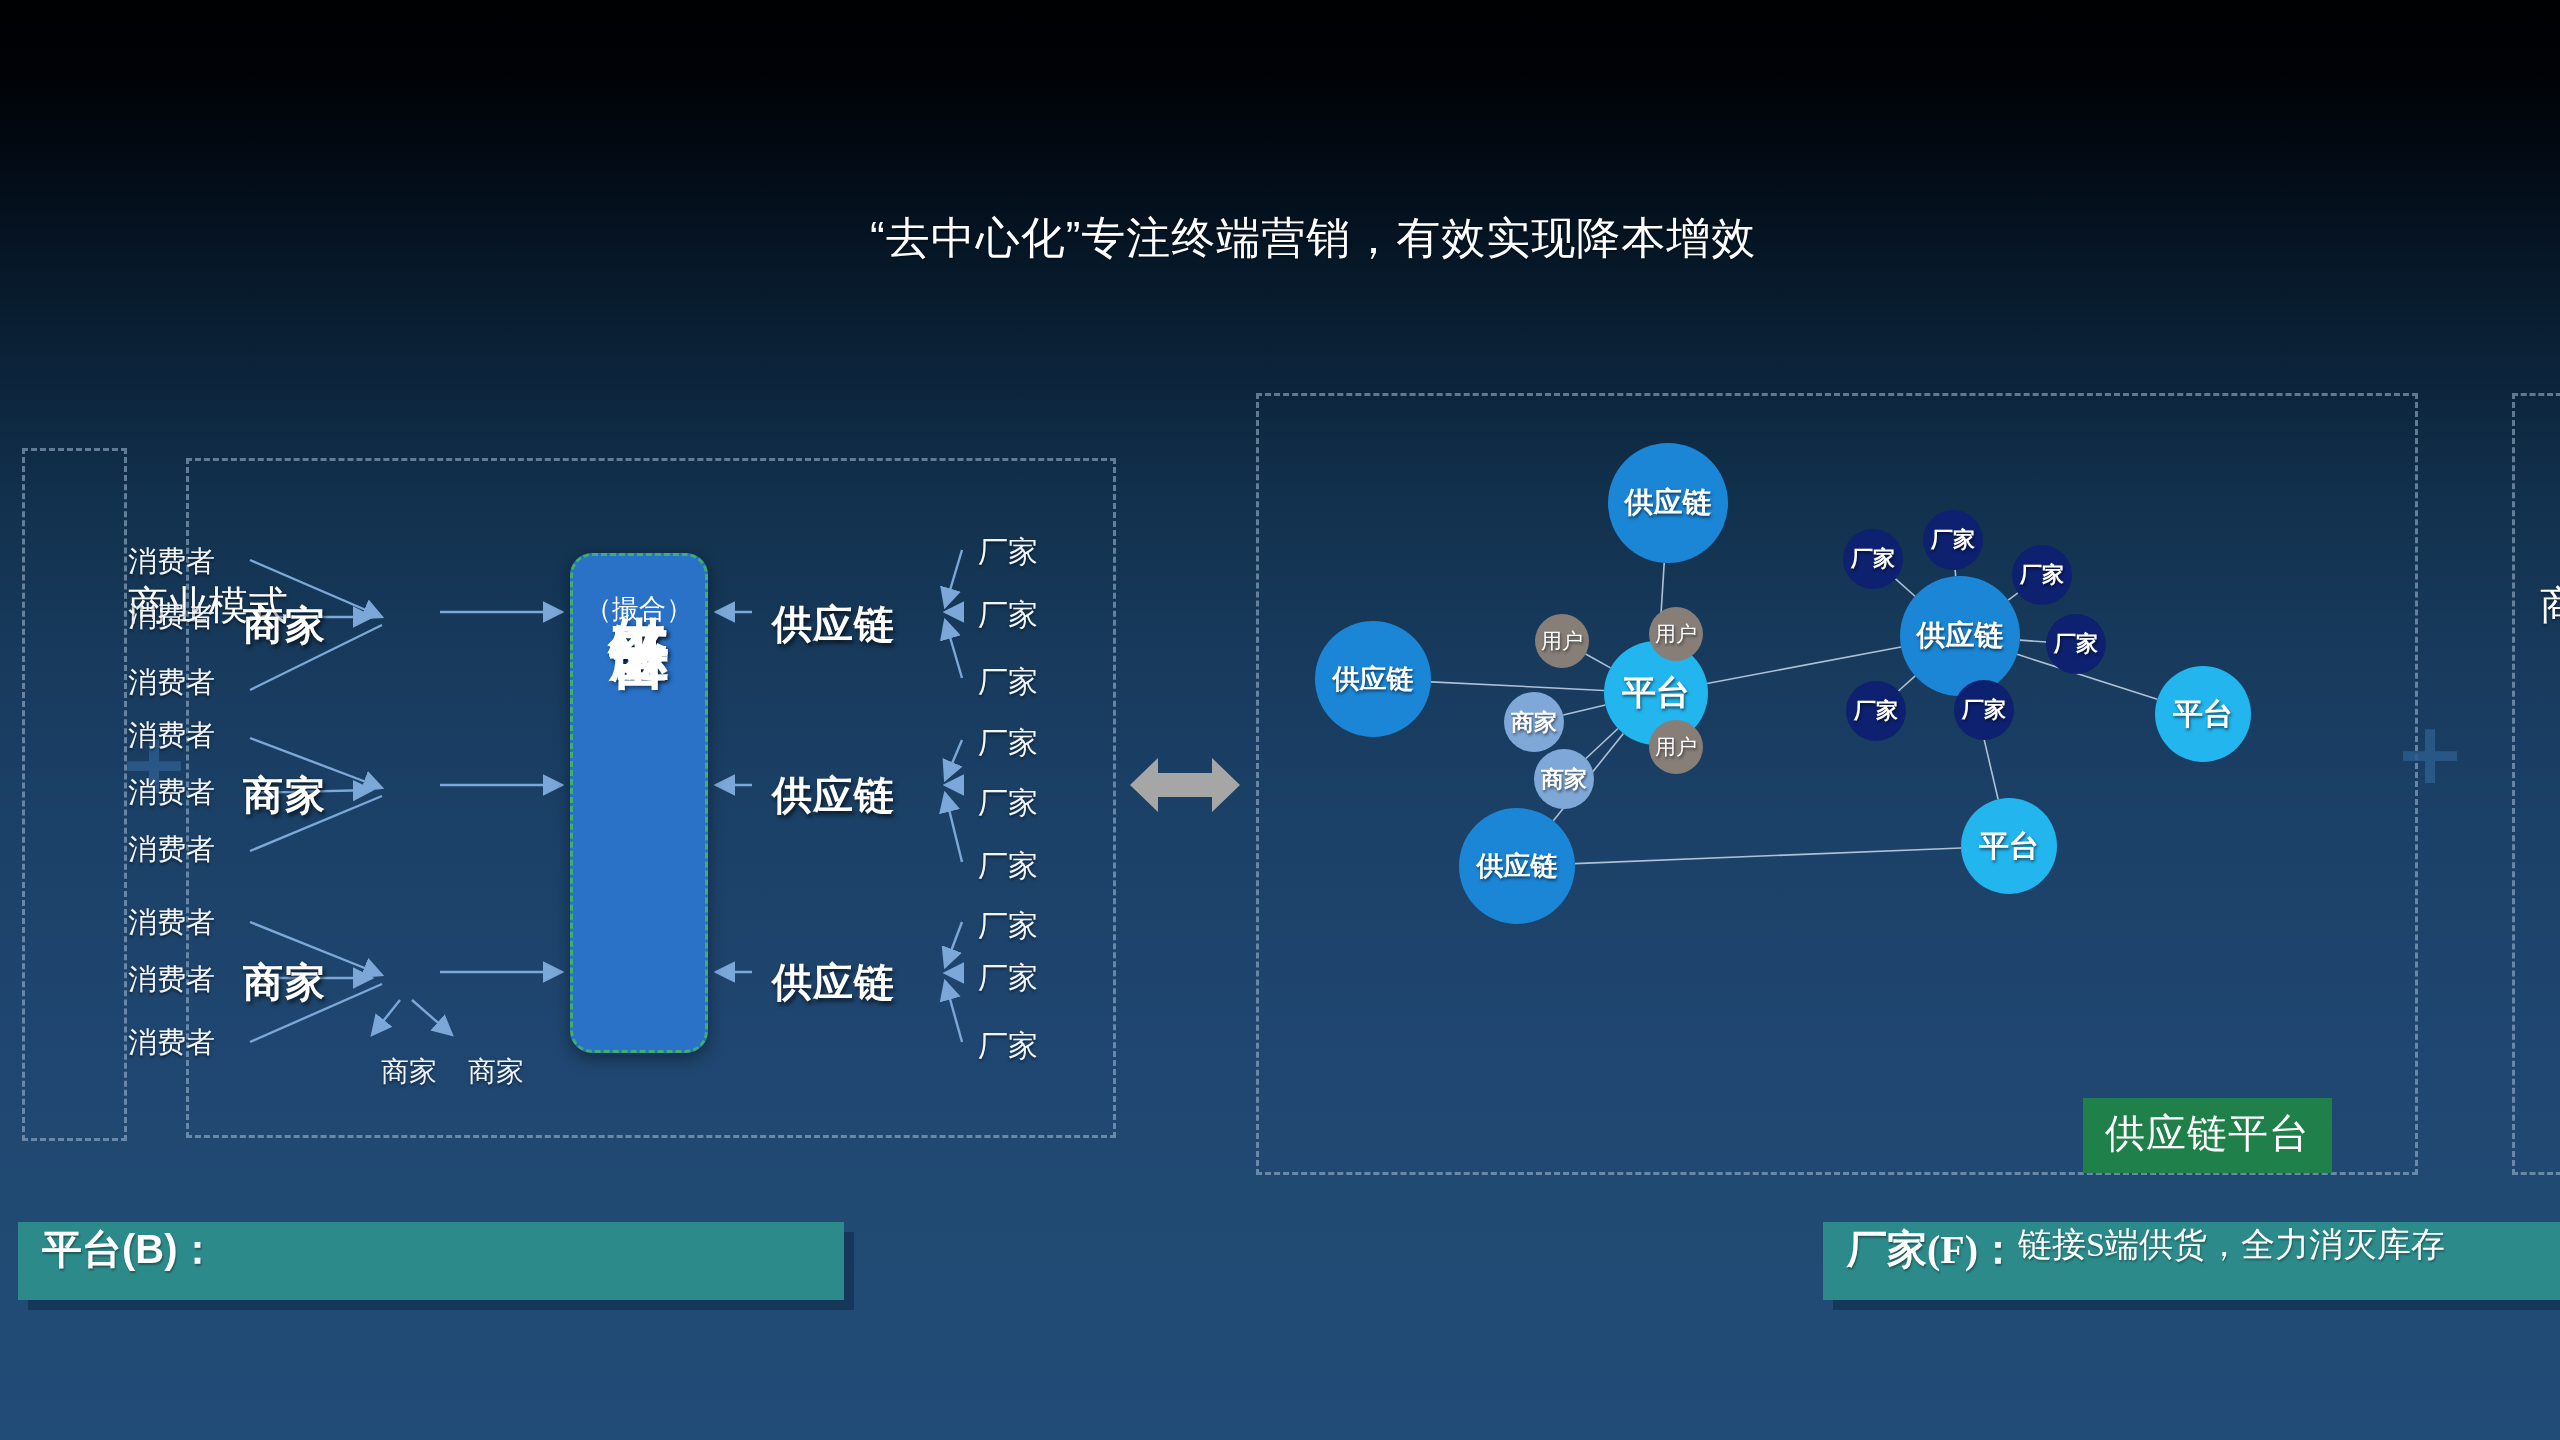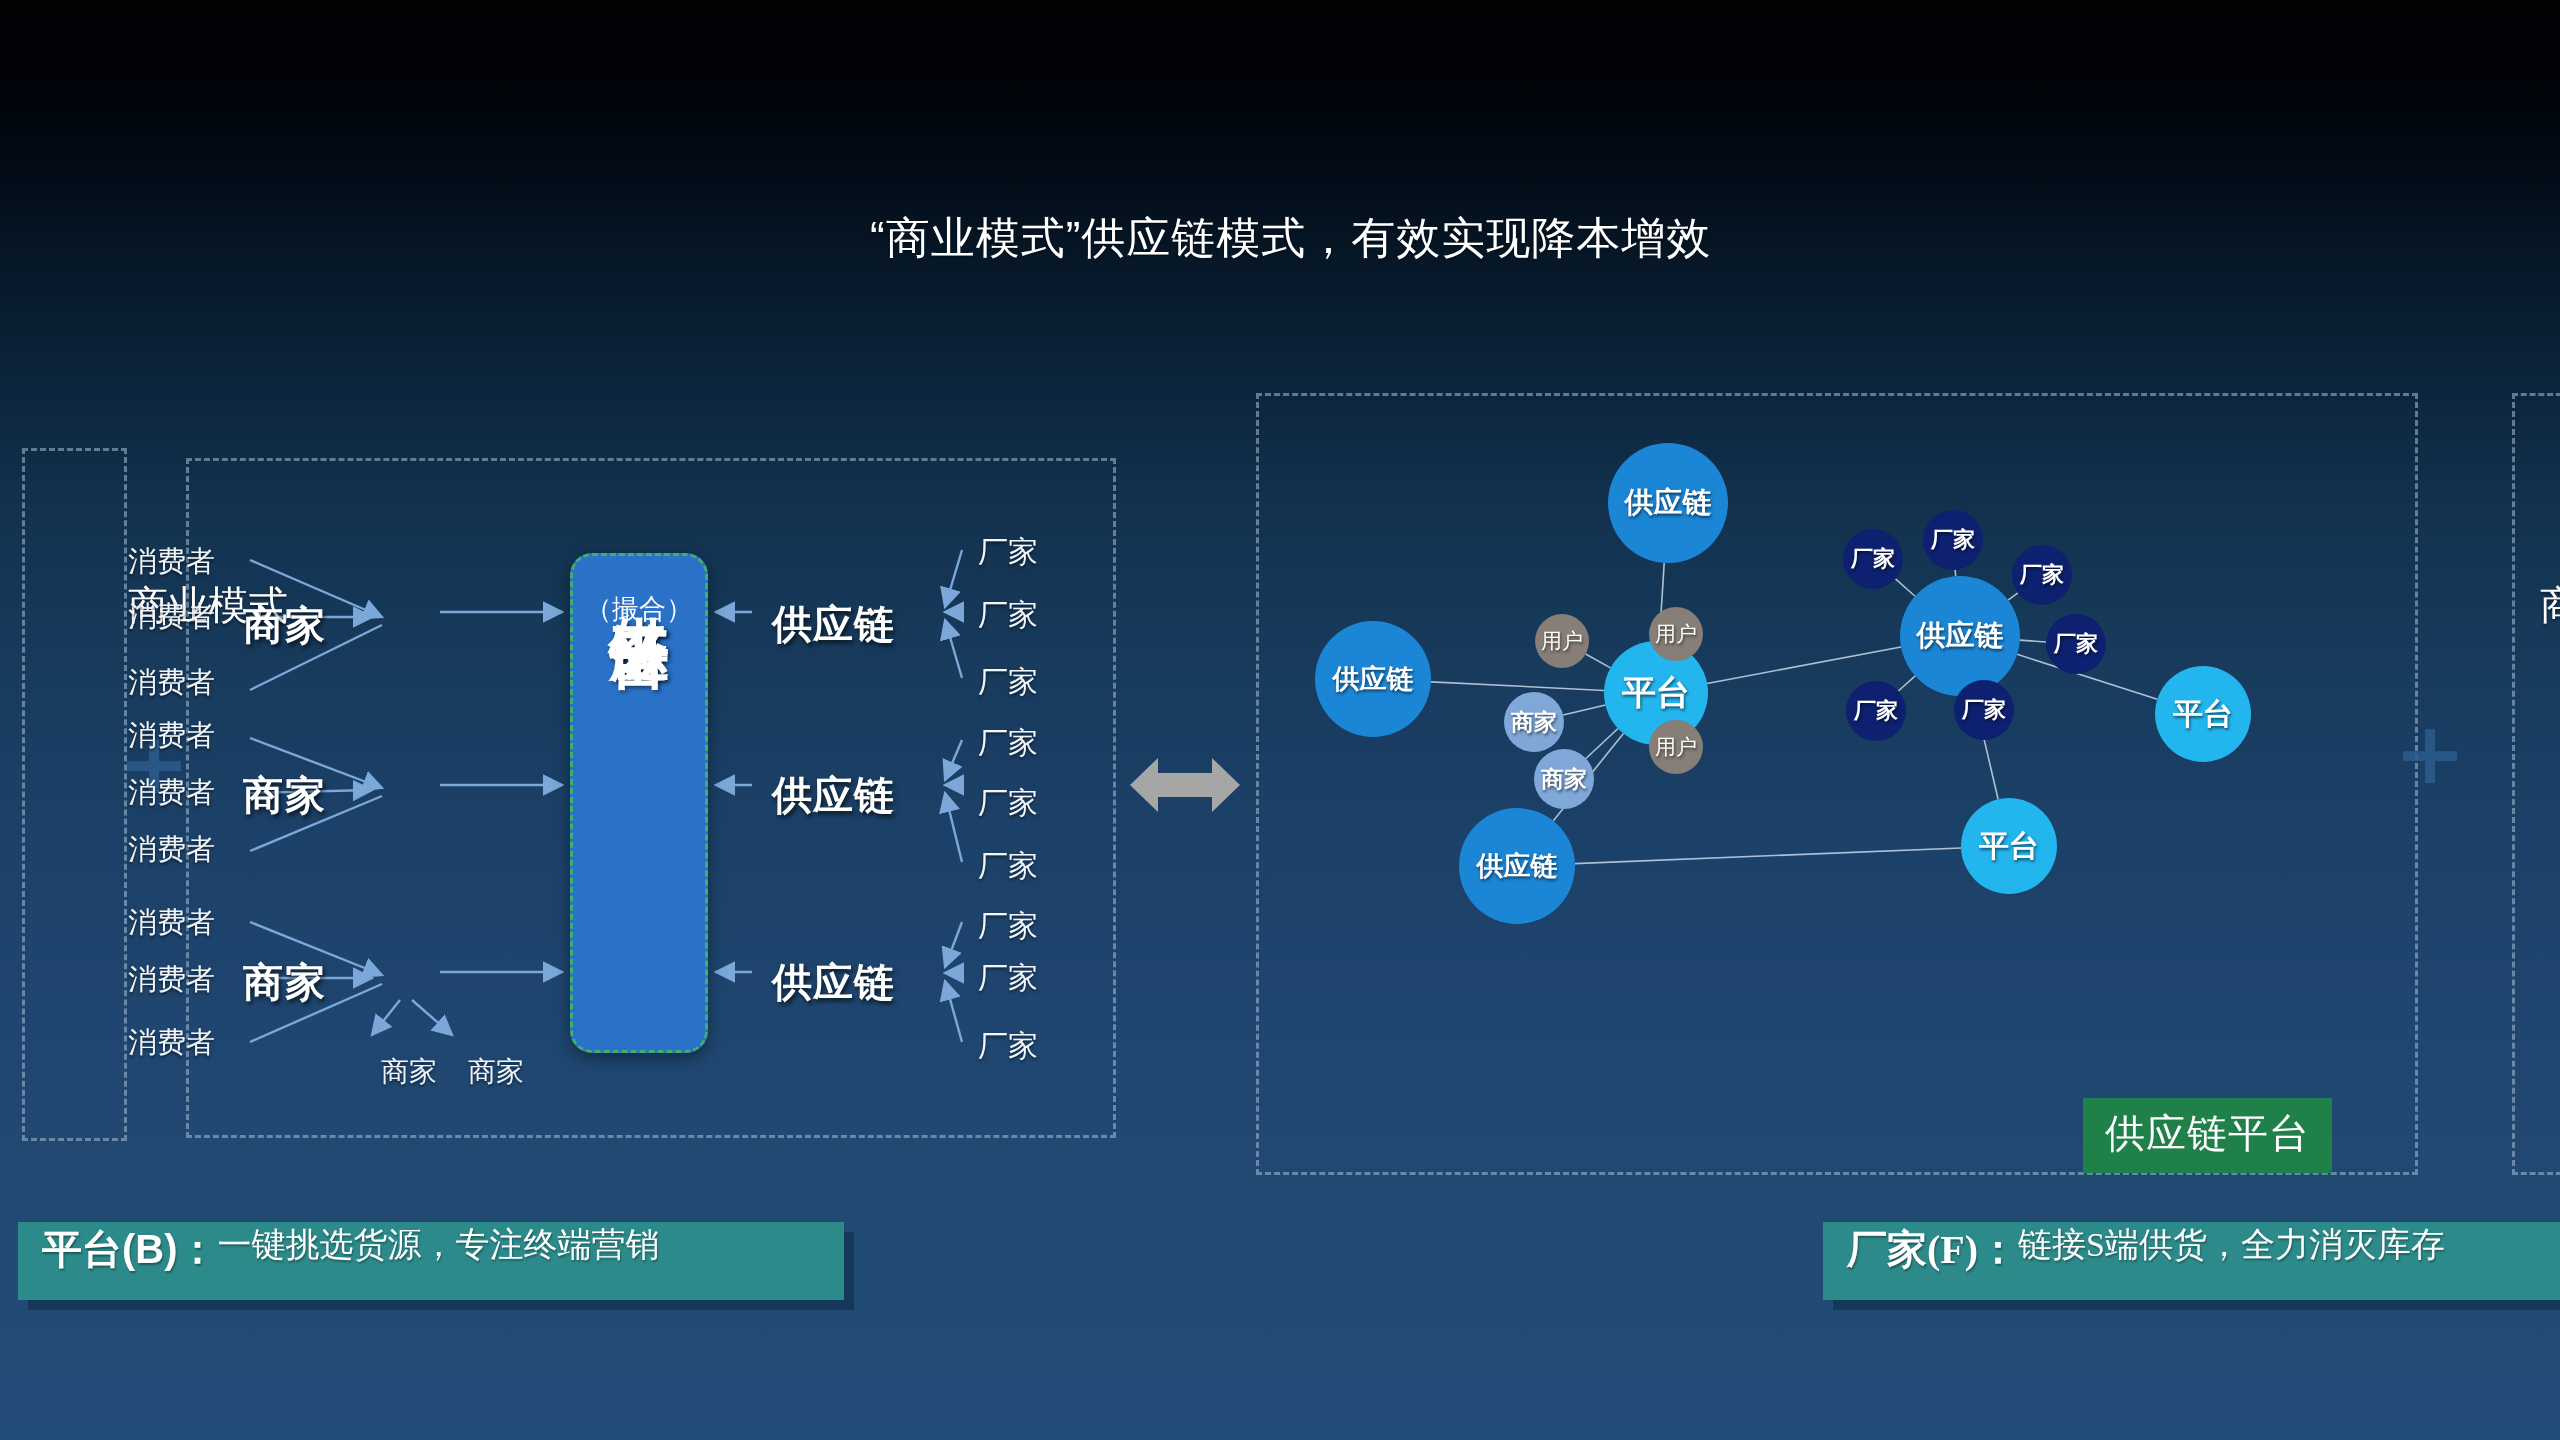--- a/index.html
+++ b/index.html
@@ -136,21 +136,21 @@
   }
   #banner-0 { left:18px;   width:826px; }
   #banner-1 { left:868px;  width:890px; }
   #banner-2 { left:1823px; width:786px;font-family:Liberation Serif, serif; }
 </style>
 </head>
 <body>
 
 <div id="bg"></div>
 
-<div id="title">“商业模式”供应链模式，有效实现降本增效</div>
+<div id="title">“去中心化”专注终端营销，有效实现降本增效</div>
 
 <div class="dashed" id="frame-far-left"></div>
 <div class="dashed" id="frame-left"></div>
 <div class="dashed" id="frame-right"></div>
 <div class="dashed" id="frame-far-right"></div>
 
 <div class="plus-mark" id="plus-left">+</div>
 <div class="plus-mark" id="plus-right">+</div>
 
 <svg id="left-lines" width="2560" height="1440" style="position:absolute;left:0;top:0;pointer-events:none">
@@ -291,19 +291,18 @@
       <div class="node n-factory" style="height: 60px; width: 60px; left: 590px; top: 288px;">厂家</div>
       <div class="node n-factory" style="height: 60px; width: 60px; left: 698px; top: 287px;">厂家</div>
     </div>
 </div>
 
 <div id="green-badge">供应链平台</div>
 
 <div id="banners">
   <div class="banner" id="banner-0">
     <span class="bold">平台(B)：</span>
-    <span class="rest">一键挑选货源，专注终端营销</span>
   </div>
   <div class="banner" id="banner-2">
     <span class="bold">厂家(F)：</span>
     <span class="rest">链接S端供货，全力消灭库存</span>
   </div>
 </div>
 
 </body></html>

